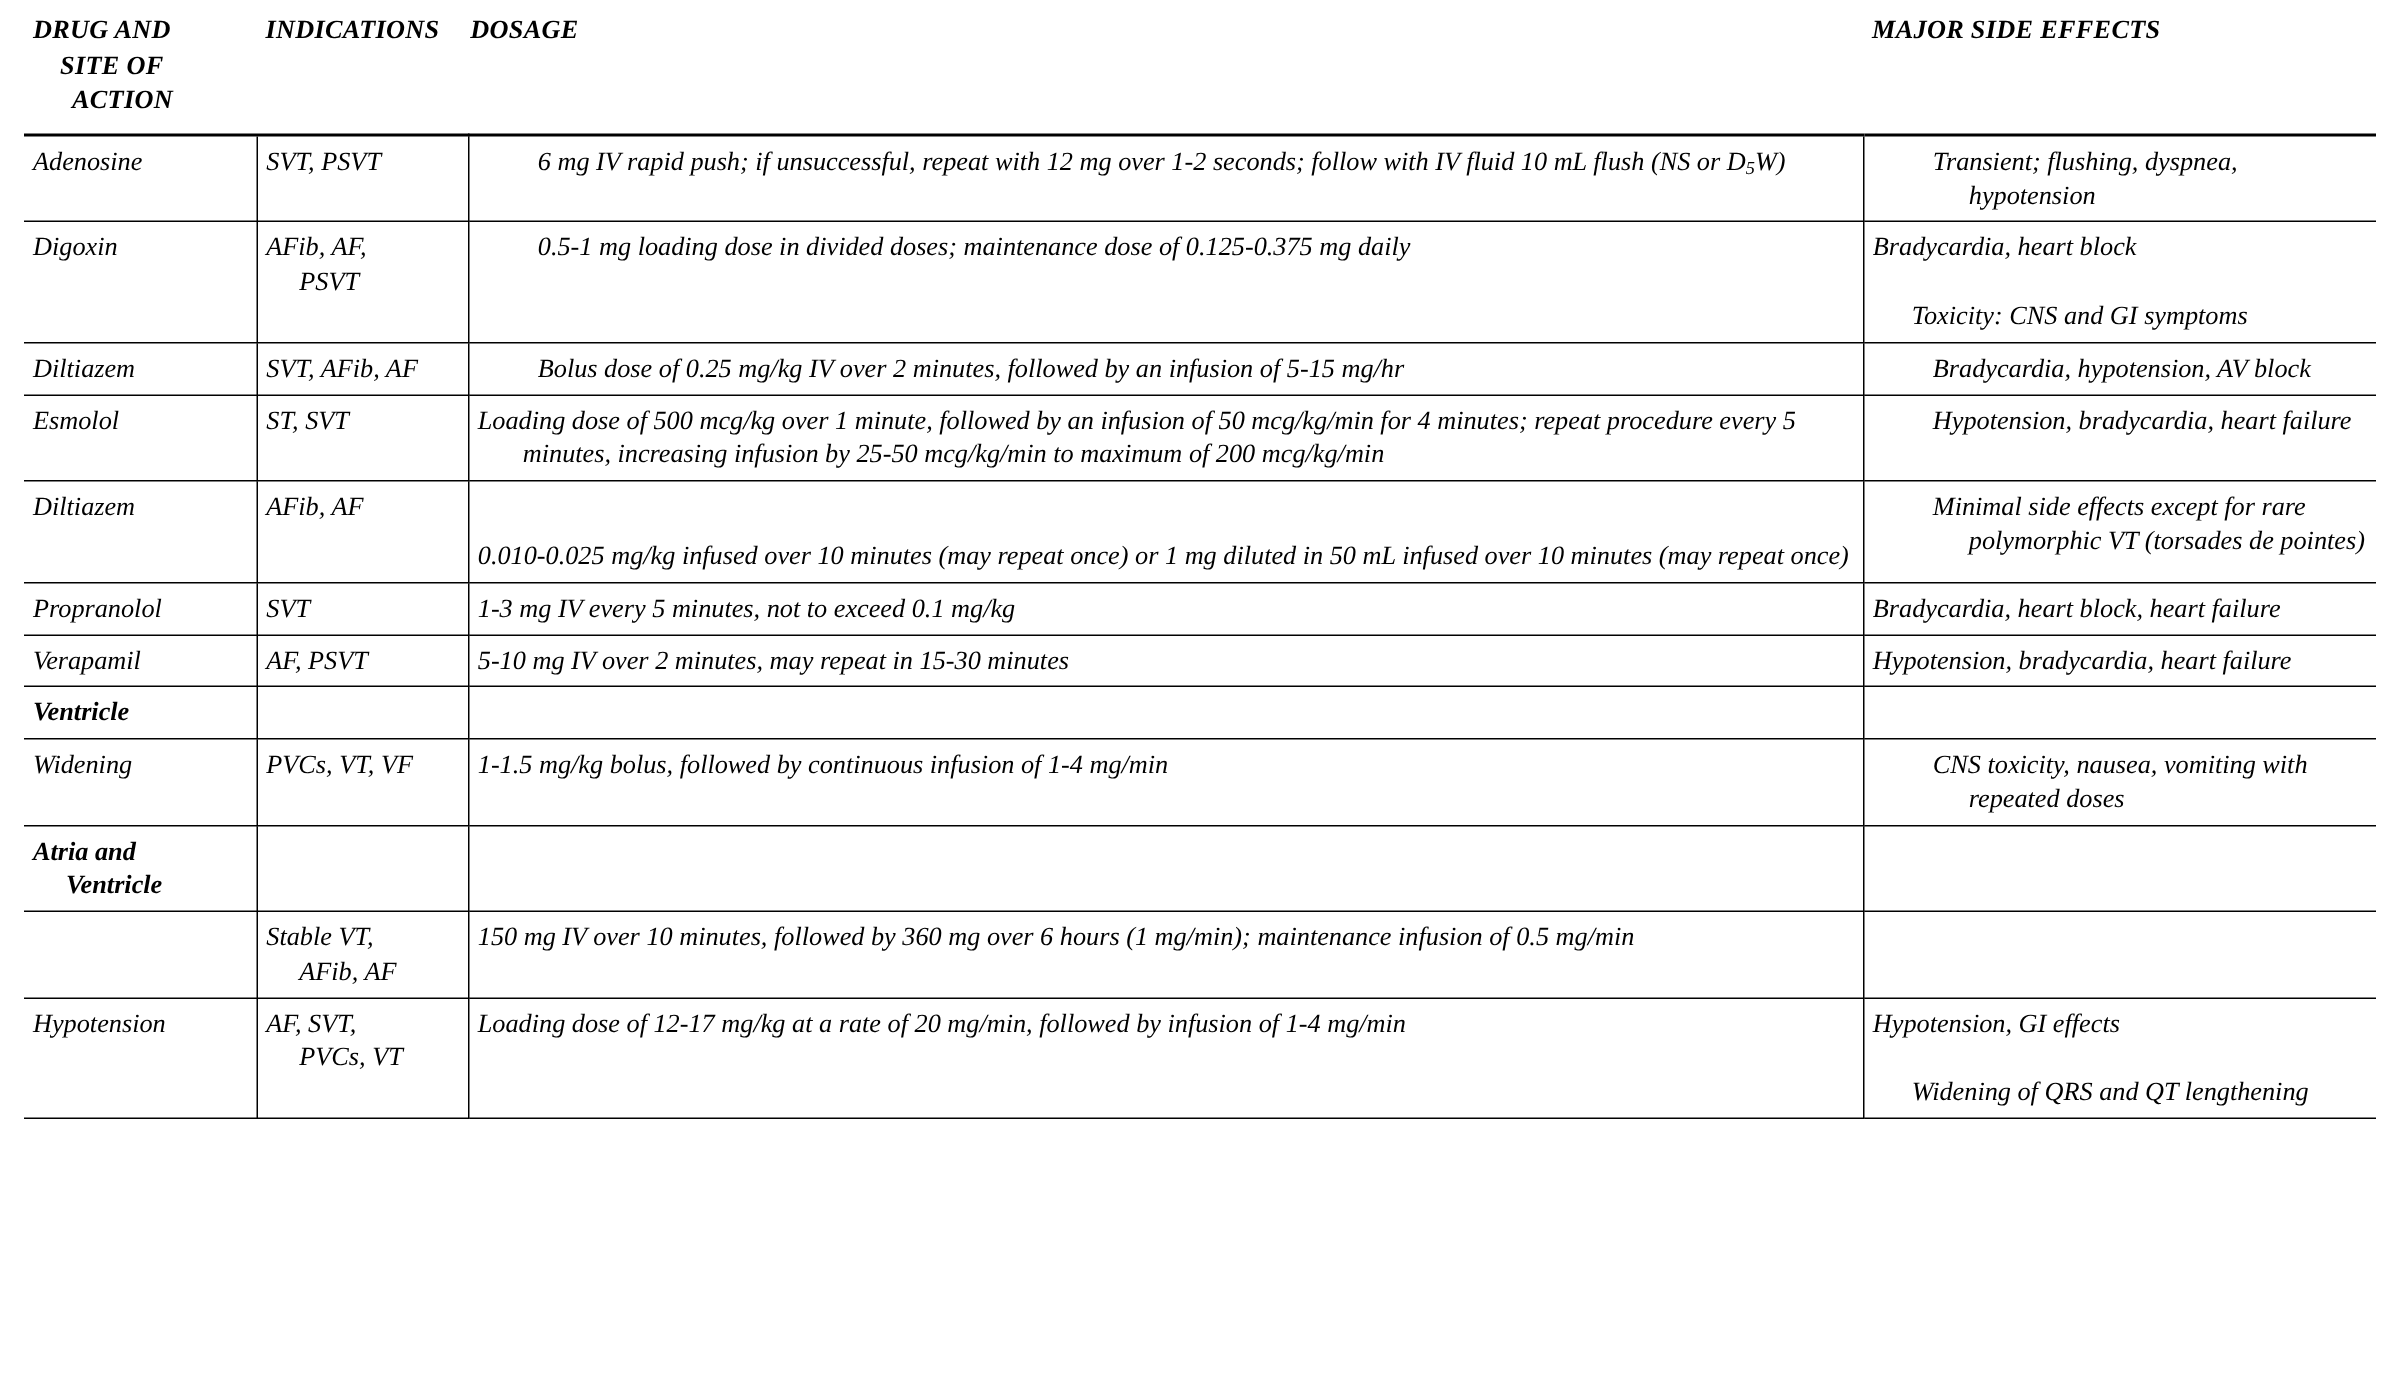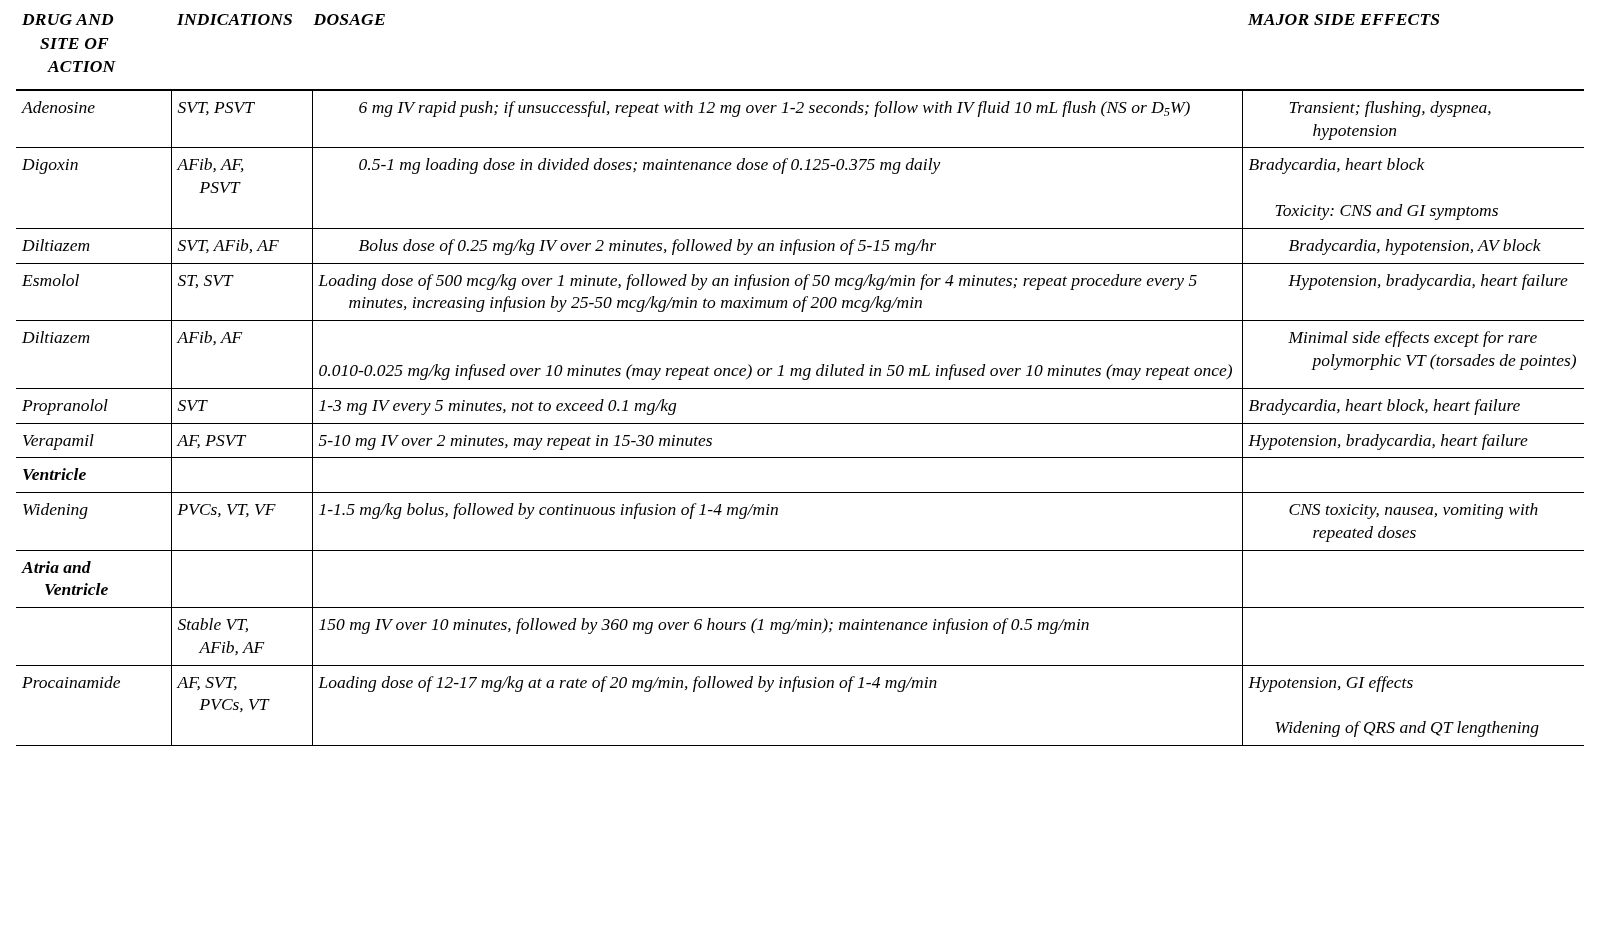--- a/index.html
+++ b/index.html
@@ -230,21 +230,21 @@
         <td class="col-drug"></td>
         <td class="col-ind">
           <span>Stable VT,</span>
           <span class="sub-indent-2">AFib, AF</span>
         </td>
         <td class="col-dose">150 mg IV over 10 minutes, followed by 360 mg over 6 hours (1 mg/min); maintenance infusion of 0.5 mg/min</td>
         <td class="col-side"></td>
       </tr>
 
       <tr class="data-row">
-        <td class="col-drug">Procainamide</td>
+        <td class="col-drug">Hypotension</td>
         <td class="col-ind">
           <span>AF, SVT,</span>
           <span class="sub-indent-2">PVCs, VT</span>
         </td>
         <td class="col-dose">Loading dose of 12-17 mg/kg at a rate of 20 mg/min, followed by infusion of 1-4 mg/min</td>
         <td class="col-side">
           <span>Hypotension, GI effects</span>
           <span class="sub-indent">Widening of QRS and QT lengthening</span>
         </td>
       </tr>

